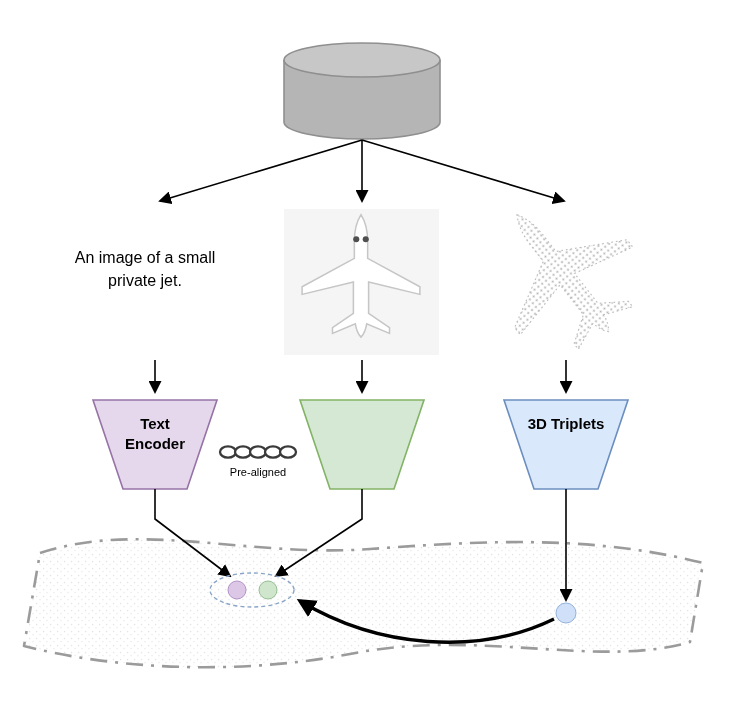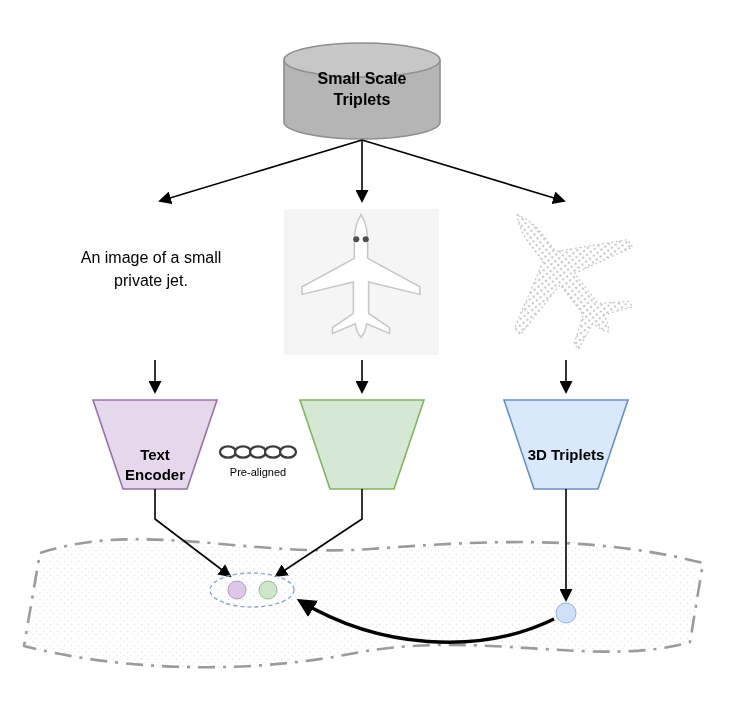--- a/index.html
+++ b/index.html
@@ -8,22 +8,22 @@
     width: 752px;
     height: 704px;
     background: #ffffff;
     overflow: hidden;
     font-family: "Liberation Sans", sans-serif;
     color: #000;
   }
   .stage svg.layer { position: absolute; left: 0; top: 0; }
   .lbl { position: absolute; text-align: center; }
   .db-label   { left: 303px; top: 69px;  width: 118px; font-size: 16px; font-weight: 700; line-height: 1.3; }
-  .caption    { left: 66px;  top: 246px; width: 170px; font-size: 16px; line-height: 1.45; }
-  .enc-label  { top: 414px;  width: 84px; font-size: 15px; font-weight: 700; line-height: 1.35; margin-top: 31px; }
+  .caption    { left: 60px;  top: 246px; width: 170px; font-size: 16px; line-height: 1.45; }
+  .enc-label  { top: 414px;  width: 84px; font-size: 15px; font-weight: 700; line-height: 1.35; }
   .enc-text   { left: 113px; }
   .enc-image  { left: 320px; }
   .enc-3d     { left: 524px; }
   .prealigned { left: 208px; top: 466px; width: 100px; font-size: 11px; }
 </style>
 </head>
 <body>
 
 <div class="stage">
 
@@ -96,18 +96,17 @@
     </g>
 
     <ellipse cx="252" cy="590" rx="42" ry="17" fill="none" stroke="#8aa5c8" stroke-width="1.4" stroke-dasharray="4 3"></ellipse>
     <circle cx="237" cy="590" r="9" fill="#dcc7e6" stroke="#b393c9" stroke-width="1"></circle>
     <circle cx="268" cy="590" r="9" fill="#cfe6cd" stroke="#96bd94" stroke-width="1"></circle>
     <circle cx="566" cy="613" r="10" fill="#cfe0f8" stroke="#94b3dc" stroke-width="1"></circle>
 
     <path d="M554,619 C478,656 378,648 300,601" fill="none" stroke="#000" stroke-width="3.4" marker-end="url(#arrBig)"></path>
   </svg>
 
-  <div class="lbl db-label">Small Scale Triplets</div>
   <div class="lbl caption">An image of a small private jet.</div>
   <div class="lbl enc-label enc-text">Text Encoder</div>
   <div class="lbl enc-label enc-3d">3D Triplets</div>
   <div class="lbl prealigned">Pre-aligned</div>
 </div>
 
 </body></html>

